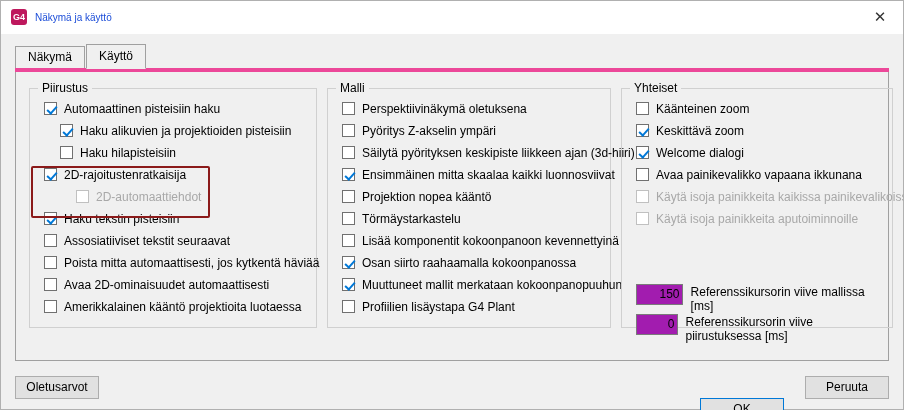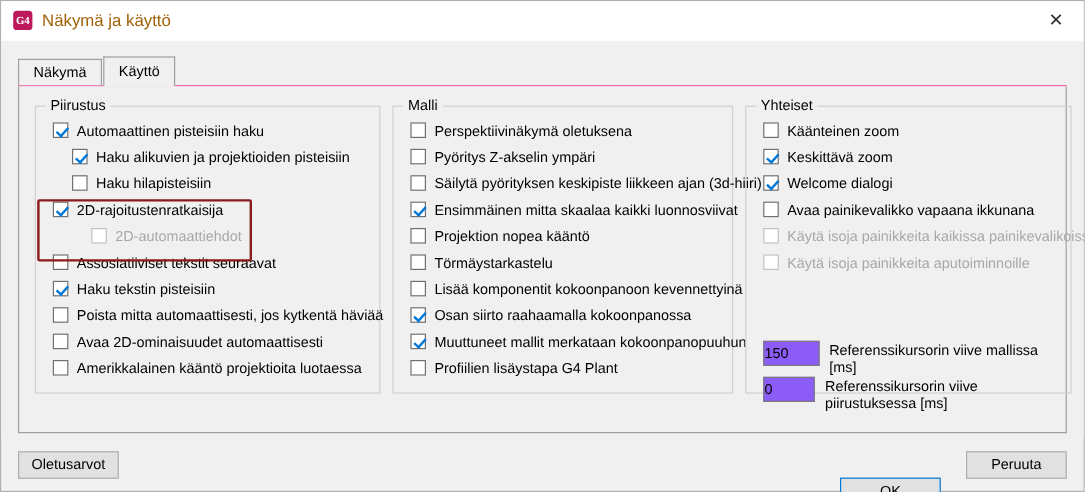--- a/index.html
+++ b/index.html
@@ -38,27 +38,27 @@
     width: 16px;
     height: 16px;
     margin-left: 10px;
     margin-right: 8px;
     border-radius: 3px;
     background: #be185d;
     color: #ffffff;
     font-size: 9px;
     line-height: 16px;
     text-align: center;
-    font-family: Liberation Serif, serif;
+    font-family: Liberation Sans, sans-serif;
     font-weight: bold;
     flex: 0 0 auto;
   }
   .title-text {
-    font-size: 14px;
-    color: #a16207;
+    font-size: 10px;
+    color: #1d4ed8;
     flex: 1 1 auto;
   }
   .close-btn {
     width: 46px;
     height: 31px;
     display: flex;
     align-items: center;
     justify-content: center;
     font-size: 15px;
     color: #333333;
@@ -73,21 +73,21 @@
     padding: 0 14px;
     box-sizing: border-box;
   }
   
   .tabstrip {
     position: relative;
     height: 24px;
     margin-top: 14px;
     display: flex;
     align-items: flex-end;
-    border-bottom: 1px solid #ec4899;
+    border-bottom: 4px solid #ec4899;
     box-sizing: border-box;
   }
   .tab {
     height: 22px;
     line-height: 21px;
     padding: 0 12px;
     border: 1px solid #a0a0a0;
     border-bottom: none;
     background: #f0f0f0;
     font-size: 12px;
@@ -189,22 +189,23 @@
     align-items: center;
     height: 24px;
     margin-top: 6px;
     padding-left: 6px;
   }
   .num-field {
     width: 48px;
     height: 21px;
     line-height: 19px;
     border: 1px solid #7a7a7a;
-    background: #8b5cf6;
-    padding-right: 17px;
+    background: #a21caf;
+    text-align: right;
+    padding-right: 2px;
     font-size: 12px;
     box-sizing: border-box;
     margin-right: 8px;
   }
   .num-label { font-size: 12px; margin-top: 10px; }
 
   
   .footer {
     flex: 0 0 auto;
     height: 44px;
@@ -276,27 +277,27 @@
             <span class="box checked"></span>
             <span class="cb-label">2D-rajoitustenratkaisija</span>
           </div>
 
           <div class="cb-row indent2">
             <span class="box disabled"></span>
             <span class="cb-label disabled">2D-automaattiehdot</span>
           </div>
 
           <div class="cb-row">
+            <span class="box checked"></span>
+            <span class="cb-label">Haku tekstin pisteisiin</span>
+          </div>
+
+          <div class="cb-row">
             <span class="box"></span>
             <span class="cb-label">Assosiatiiviset tekstit seuraavat</span>
-          </div>
-
-          <div class="cb-row">
-            <span class="box checked"></span>
-            <span class="cb-label">Haku tekstin pisteisiin</span>
           </div>
 
           <div class="cb-row">
             <span class="box"></span>
             <span class="cb-label">Poista mitta automaattisesti, jos kytkentä häviää</span>
           </div>
 
           <div class="cb-row">
             <span class="box"></span>
             <span class="cb-label">Avaa 2D-ominaisuudet automaattisesti</span>

